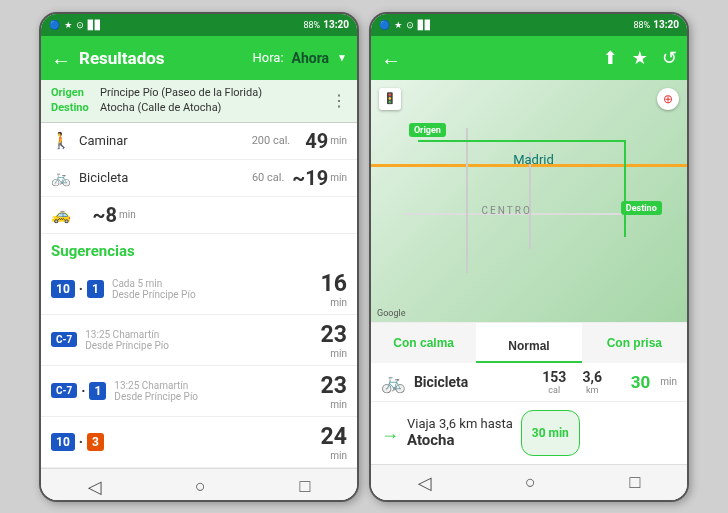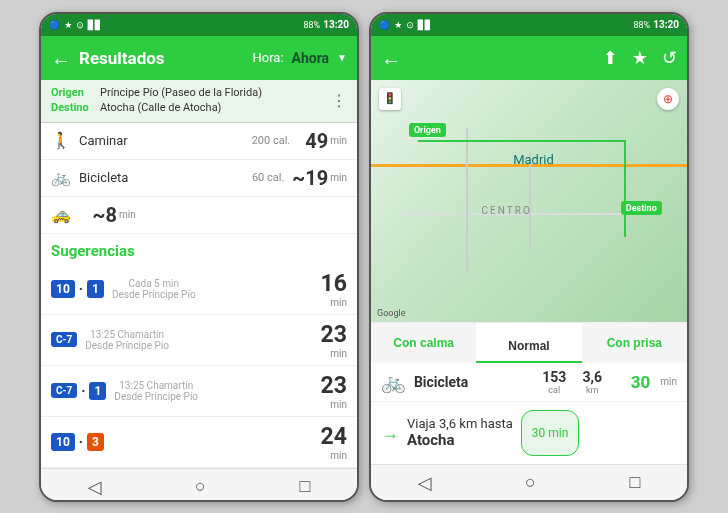--- a/index.html
+++ b/index.html
@@ -172,21 +172,20 @@
       align-items: center;
       padding: 6px 10px;
       border-bottom: 1px solid #eee;
       flex-shrink: 0;
     }
     .suggestion-badges {
       display: flex;
       align-items: center;
       gap: 4px;
       flex: 1;
-      text-align: center;
     }
     .badge {
       border-radius: 3px;
       padding: 2px 5px;
       font-size: 12px;
       font-weight: bold;
       color: #fff;
       display: inline-flex;
       align-items: center;
       justify-content: center;
@@ -434,21 +433,21 @@
       font-size: 18px;
     }
     .direction-text { font-size: 13px; color: #333; flex: 1; }
     .direction-time-badge {
       background: #e8f5e9;
       border: 1px solid #2ecc40;
       border-radius: 12px;
       padding: 15px 10px;
       font-size: 12px;
       color: #2ecc40;
-      font-weight: normal;
+      font-weight: bold;
     }
   </style>
 </head>
 <body>
 
 <div class="phones-container">
 
   <div class="phone">
 
     <div class="status-bar">

